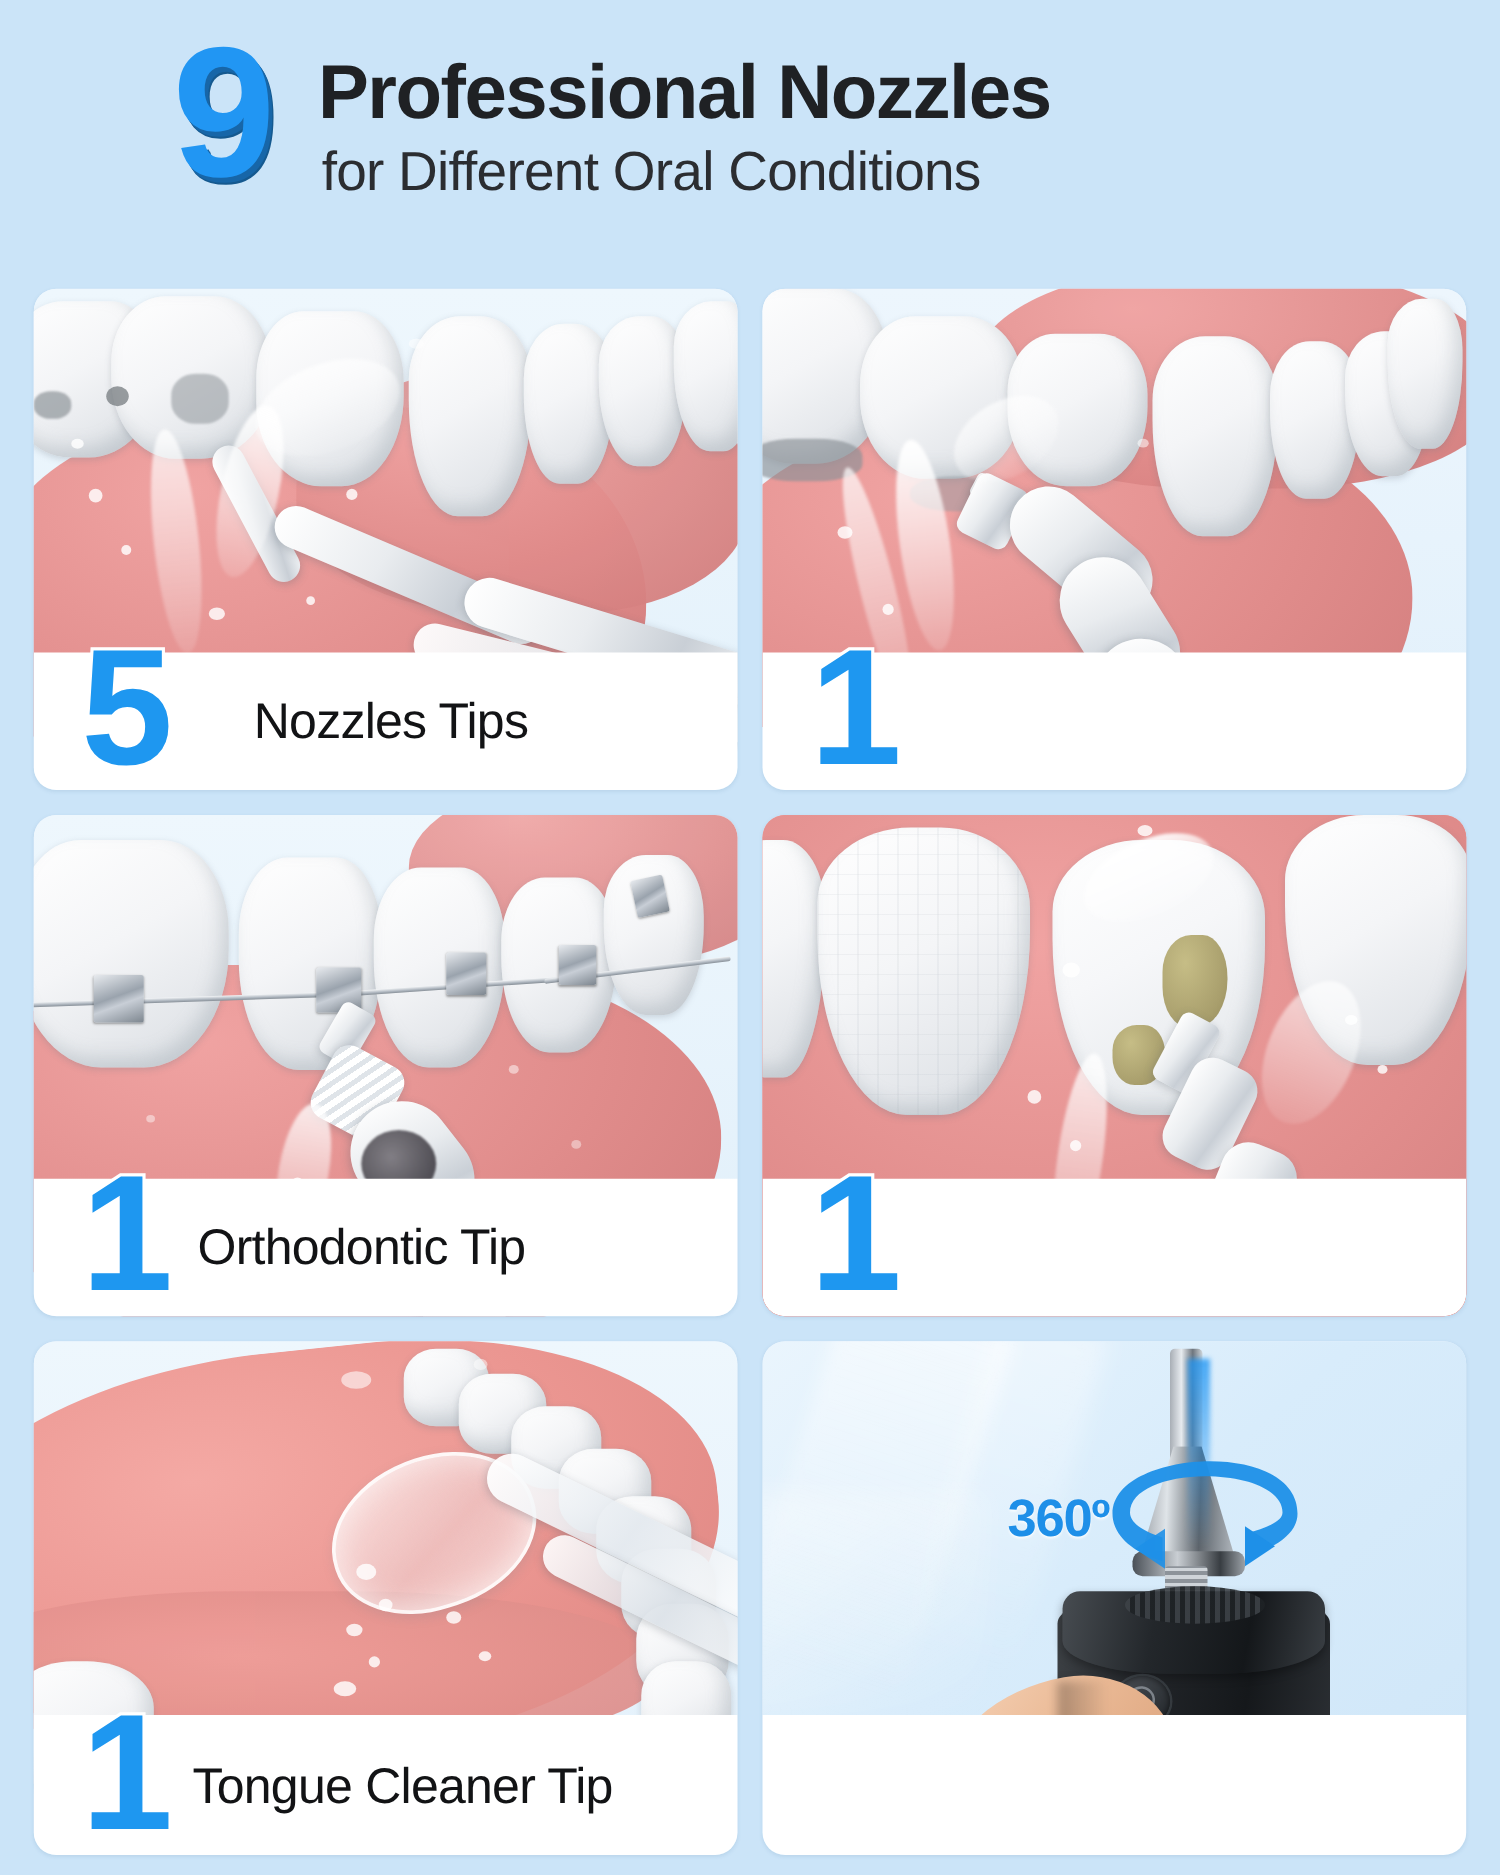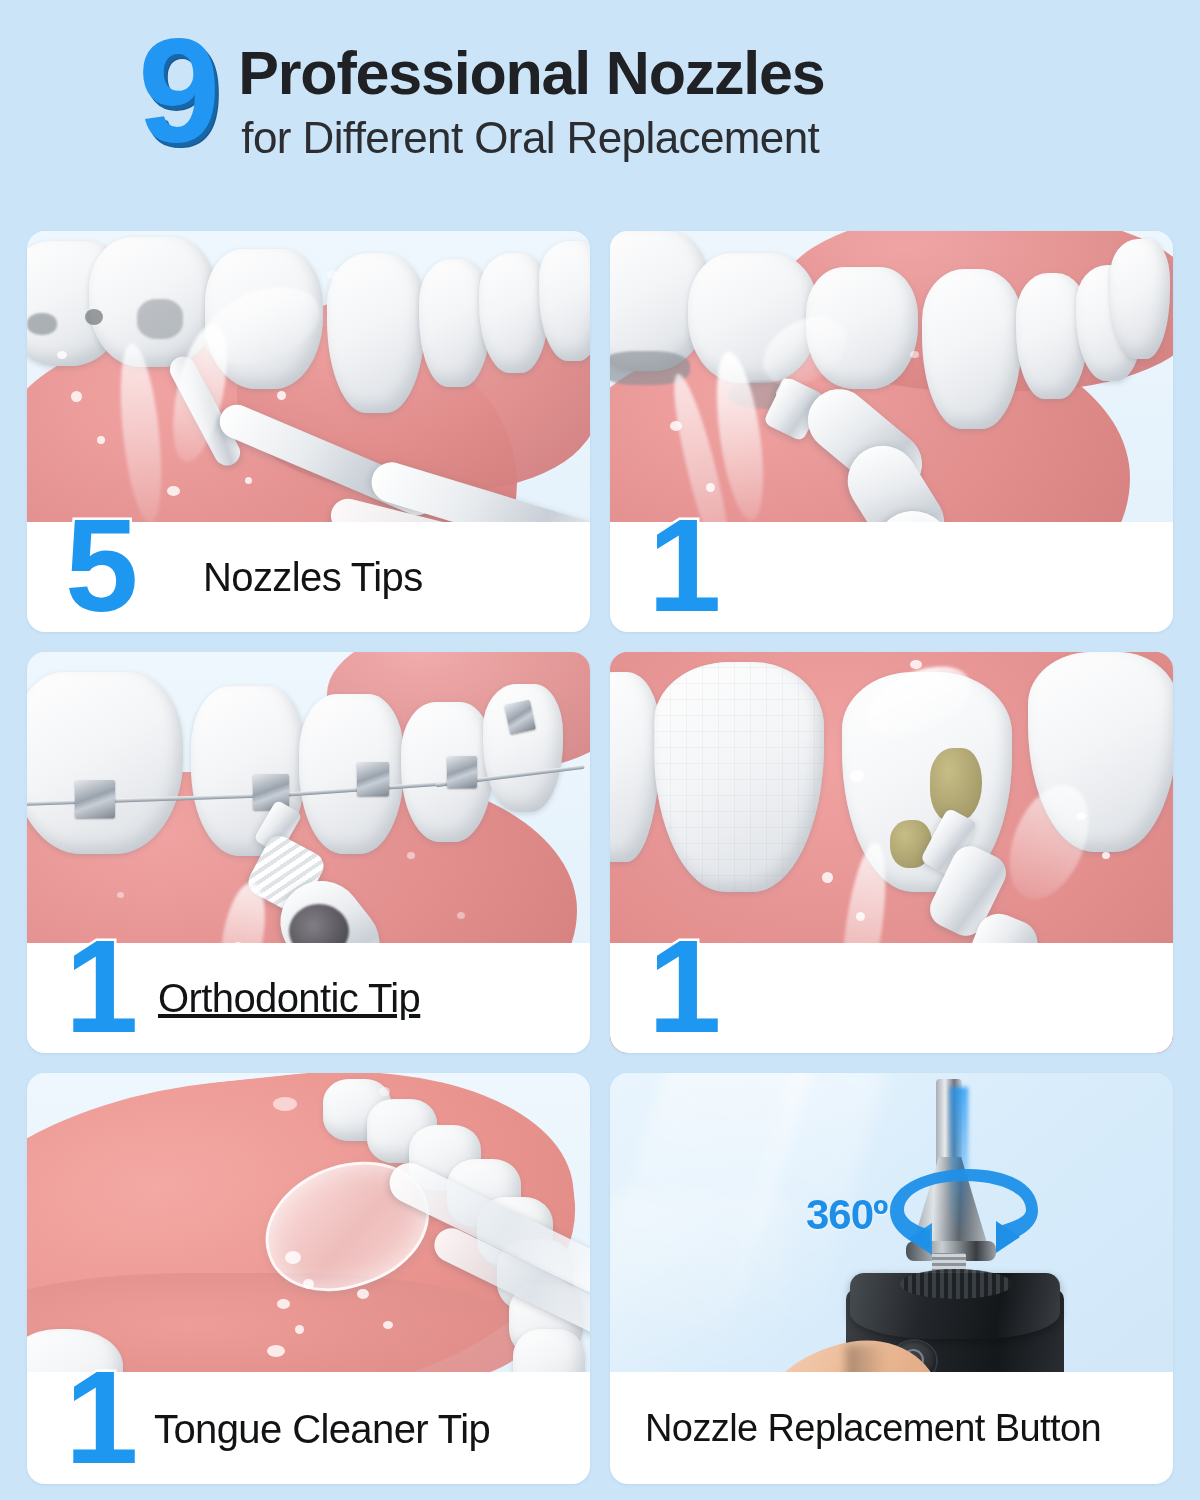--- a/index.html
+++ b/index.html
@@ -24,21 +24,21 @@
   }
   .big-nine {
     font-size:148px;
     font-weight:bold;
     line-height:0.82;
     color:#2196f3;
     letter-spacing:-4px;
     text-shadow: 3px 4px 0 #1766a8, 4px 5px 0 #15598f;
     margin-top:-4px;
   }
-  .head-text { margin-left:22px; padding-top:8px; }
+  .head-text { margin-left:38px; padding-top:8px; }
   .title-main {
     font-size:61px;
     font-weight:bold;
     color:#1f2124;
     letter-spacing:-1.2px;
     line-height:1.02;
     white-space:nowrap;
   }
   .title-sub {
     font-size:44px;
@@ -112,21 +112,21 @@
     display:flex; align-items:center;
     font-size:40px;
     font-weight:400;
     color:#121315;
     letter-spacing:-0.6px;
     z-index:3;
     white-space:nowrap;
   }
   .label-text.c1 { left:176px; }
   .label-text.c2 { left:120px; }
-  .label-text.c3 { left:131px;text-decoration:underline; }
+  .label-text.c3 { left:131px; }
   .label-text.c4 { left:118px; }
   .label-text.c5 { left:127px; }
   .label-text.c6 { left:35px; height:112px; font-size:38px; }
 
   
   .gum {
     position:absolute;
     background:#e8908f;
     background-image:
       radial-gradient(ellipse at 30% 20%, #f0a3a2 0%, #e08c8b 55%, #cf7a7a 100%);
@@ -195,21 +195,21 @@
   .rot-arrow { position:absolute; z-index:5; }
 </style>
 </head>
 <body>
 
 <div class="header">
   <div class="head-inner">
     <div class="big-nine">9</div>
     <div class="head-text">
       <div class="title-main">Professional Nozzles</div>
-      <div class="title-sub">for Different Oral Replacement</div>
+      <div class="title-sub">for Different Oral Conditions</div>
     </div>
   </div>
 </div>
 
 <div class="grid">
 
   <div class="card">
     <div class="photo">
       <div style="position:absolute;inset:0;background:linear-gradient(180deg,#eef7fd,#e3f1fb);"></div>
 
@@ -470,16 +470,15 @@
         <path d="M9.5 9.5 A10.5 10.5 0 1 0 24.5 9.5" stroke="#aeb5bc" stroke-width="3" stroke-linecap="round" fill="none"></path>
       </svg>
 
       <div class="finger" style="left:150px;top:270px;width:180px;height:120px;border-radius:60% 46% 40% 50%/58% 60% 42% 44%;transform:rotate(-10deg);"></div>
       <div class="finger" style="left:96px;top:318px;width:200px;height:120px;border-radius:46% 40% 36% 50%/46% 54% 50% 48%;transform:rotate(-6deg);"></div>
       <div class="finger" style="left:58px;top:368px;width:200px;height:100px;border-radius:30% 36% 34% 40%/38% 50% 52% 46%;transform:rotate(-4deg);opacity:.95;"></div>
       <div style="position:absolute;left:236px;top:272px;width:40px;height:90px;background:linear-gradient(90deg,rgba(0,0,0,.28),rgba(0,0,0,0));filter:blur(4px);"></div>
     </div>
     <div class="label-bar"></div>
     <div class="count one"></div>
-    <div class="label-text c6">Nozzle Replacement Button</div>
   </div>
 
 </div>
 
 </body></html>

